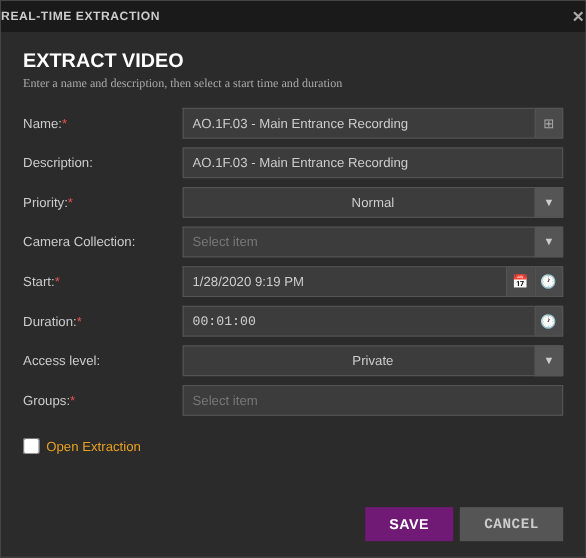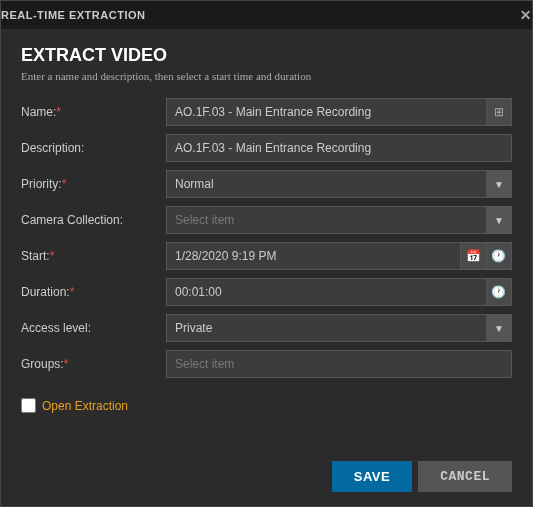--- a/index.html
+++ b/index.html
@@ -119,20 +119,21 @@
     .select-wrapper select {
       flex: 1;
       background: #3c3c3c;
       border: 1px solid #555;
       color: #cccccc;
       padding: 5px 8px;
       font-size: 12px;
       height: 28px;
       outline: none;
       appearance: none;
+      text-align: center;
       -webkit-appearance: none;
     }
     .select-arrow {
       position: absolute;
       right: 0;
       top: 0;
       width: 26px;
       height: 28px;
       background: #555;
       border: 1px solid #555;
@@ -179,20 +180,21 @@
     .duration-row input {
       flex: 1;
       background: #3c3c3c;
       border: 1px solid #555;
       border-right: none;
       color: #cccccc;
       padding: 5px 8px;
       font-size: 12px;
       height: 28px;
       outline: none;
+      font-family: Liberation Mono, monospace;
     }
     .checkbox-row {
       display: flex;
       align-items: center;
       margin-top: 20px;
       margin-bottom: 4px;
     }
     .checkbox-row input[type="checkbox"] {
       width: 15px;
       height: 15px;
@@ -212,21 +214,21 @@
     }
     .btn {
       padding: 8px 22px;
       font-size: 13px;
       font-weight: bold;
       cursor: pointer;
       border: none;
       letter-spacing: 0.5px;
     }
     .btn-save {
-      background: #0369a1;
+      background: #701a75;
       color: #ffffff;
     }
     .btn-cancel {
       background: #555555;
       color: #cccccc;
       font-family: Liberation Mono, monospace;
     }
     .groups-input {
       flex: 1;
       background: #3c3c3c;

